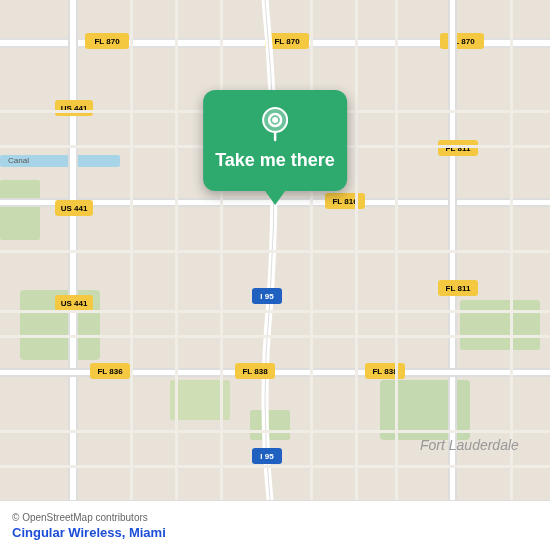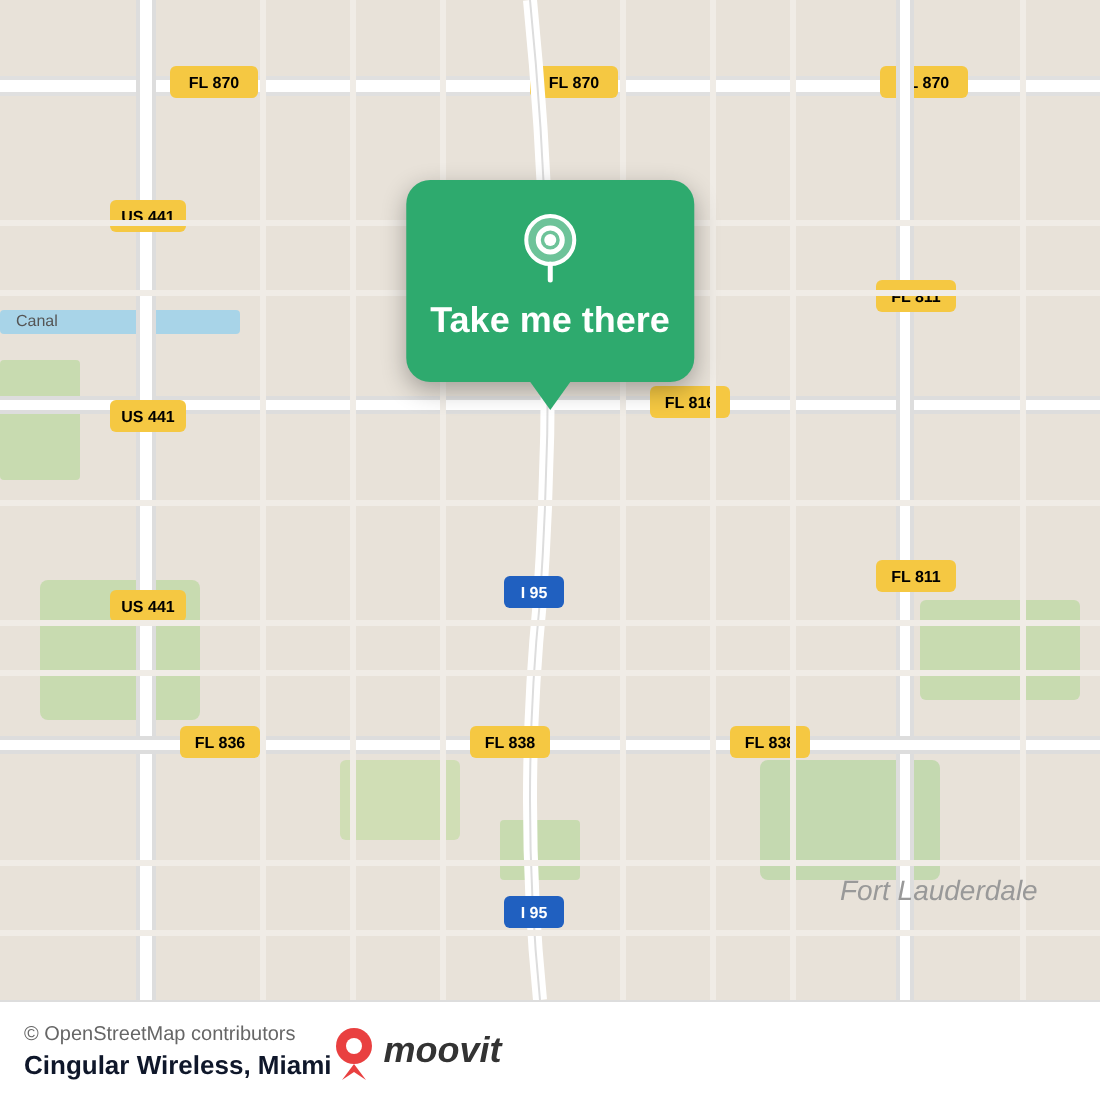--- a/index.html
+++ b/index.html
@@ -46,21 +46,21 @@
     }
 
     #attribution {
       font-size: 10px;
       color: #666;
     }
 
     #place-name {
       font-size: 13px;
       font-weight: bold;
-      color: #0f172a;
+      color: #1d4ed8;
     }
 
     #moovit-logo {
       display: flex;
       align-items: center;
       gap: 4px;
     }
 
     .moovit-text {
       font-size: 18px;
@@ -214,22 +214,13 @@
     </svg>
     <button id="take-me-there-btn">Take me there</button>
   </div>
 </div>
 
 <div id="bottom-bar">
   <div id="bottom-left">
     <span id="attribution">© OpenStreetMap contributors</span>
     <span id="place-name">Cingular Wireless, Miami</span>
   </div>
-  <div id="moovit-logo">
-
-    <svg width="22" height="28" viewBox="0 0 22 28">
-      <ellipse cx="11" cy="11" rx="9" ry="9" fill="#e94040"></ellipse>
-      <path d="M11 20 L5 28 L11 24 L17 28 Z" fill="#e94040"></path>
-      <circle cx="11" cy="11" r="4" fill="white"></circle>
-    </svg>
-    <span class="moovit-text">moovit</span>
-  </div>
 </div>
 
 </body></html>

